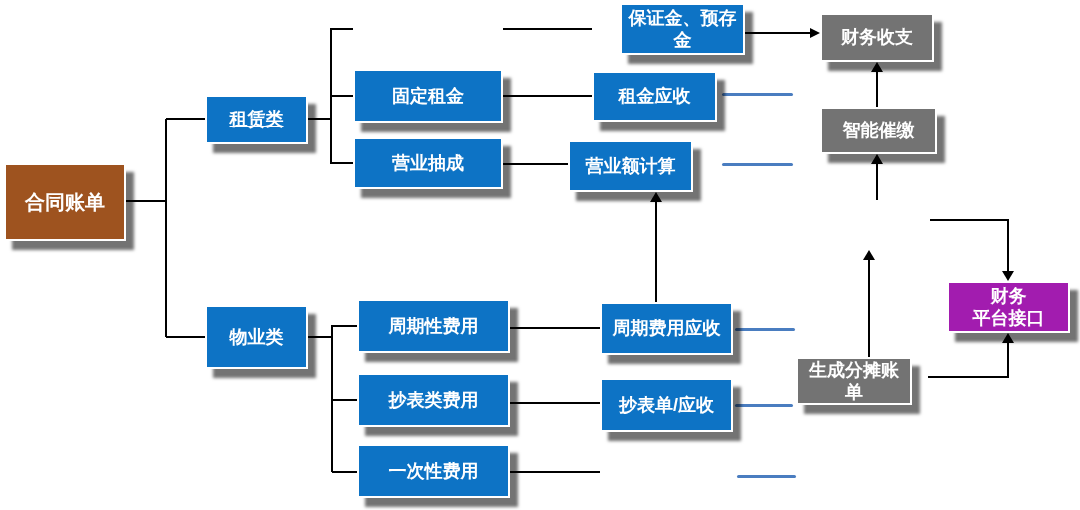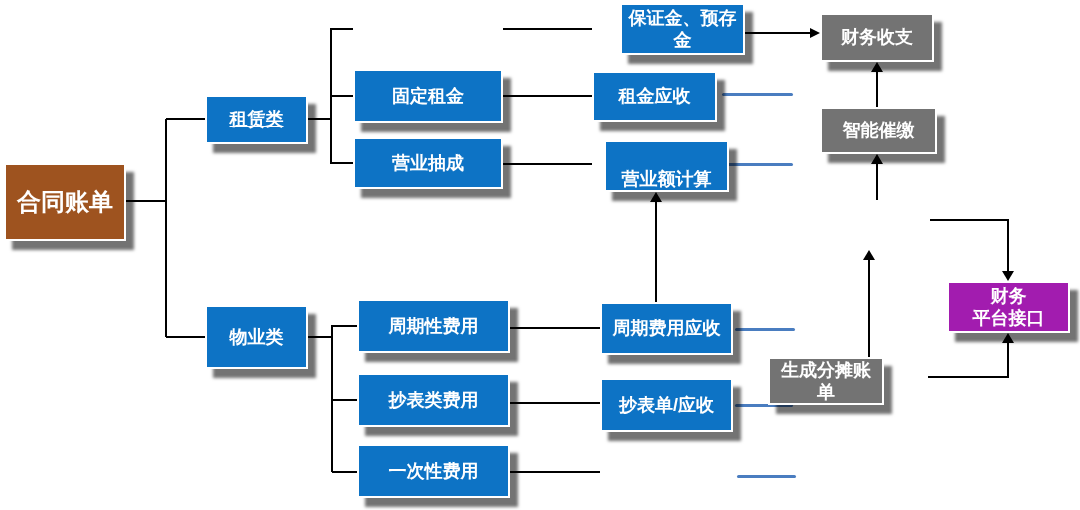--- a/index.html
+++ b/index.html
@@ -7,21 +7,21 @@
     position:relative;width:1080px;height:510px;background:#ffffff;overflow:hidden;
     font-family:"Liberation Sans","DejaVu Sans",sans-serif;
   }
   .node{
     position:absolute;box-sizing:border-box;display:flex;align-items:center;justify-content:center;
     text-align:center;color:#ffffff;font-weight:bold;font-size:18px;line-height:1.25;
     border:2px solid #ffffff;box-shadow:8px 9px 3px rgba(0,0,0,0.55);
   }
   .cat{background:#0d73c5;}
   .act{background:#737373;}
-  .root{background:#9e531f;font-size:24px;}
+  .root{background:#9e531f;font-size:20px;}
   .iface{background:#a21caf;white-space:pre-line;}
   .pad{padding:0 10px;}
   .line{position:absolute;background:#000;}
   .h{height:2px;}
   .v{width:2px;}
   .bline{position:absolute;height:3px;background:#4a7dc0;border-radius:2px;}
   .ah{position:absolute;width:0;height:0;}
   .ah.up{border-left:6px solid transparent;border-right:6px solid transparent;border-bottom:10px solid #000;}
   .ah.down{border-left:6px solid transparent;border-right:6px solid transparent;border-top:10px solid #000;}
   .ah.right{border-top:5px solid transparent;border-bottom:5px solid transparent;border-left:10px solid #000;}
@@ -109,38 +109,38 @@
   <div class="node cat" style="left:357px;top:444px;width:153px;height:54px;">
     <span>一次性费用</span>
   </div>
 
   <div class="node cat" style="left:620px;top:3px;width:125px;height:52px;padding:0 6px;">
     <span>保证金、预存金</span>
   </div>
   <div class="node cat" style="left:592px;top:71px;width:125px;height:51px;">
     <span>租金应收</span>
   </div>
-  <div class="node cat" style="left:604px;top:140px;width:125px;height:52px;align-items:flex-end;">
+  <div class="node cat" style="left:568px;top:140px;width:125px;height:52px;">
     <span>营业额计算</span>
   </div>
 
   <div class="node cat" style="left:600px;top:302px;width:133px;height:53px;justify-content:center;">
     <span>周期费用应收</span>
   </div>
   <div class="node cat" style="left:600px;top:378px;width:133px;height:54px;">
     <span>抄表单/应收</span>
   </div>
 
   <div class="node act" style="left:820px;top:13px;width:114px;height:49px;">
     <span>财务收支</span>
   </div>
   <div class="node act" style="left:820px;top:107px;width:117px;height:47px;">
     <span>智能催缴</span>
   </div>
-  <div class="node act pad" style="left:768px;top:357px;width:116px;height:48px;align-items:center;">
+  <div class="node act pad" style="left:796px;top:357px;width:116px;height:48px;align-items:center;">
     <span>生成分摊账单</span>
   </div>
 
   <div class="node iface" style="left:947px;top:281px;width:123px;height:52px;">
     <span>财务
 平台接口</span>
   </div>
 
 </div>
 

